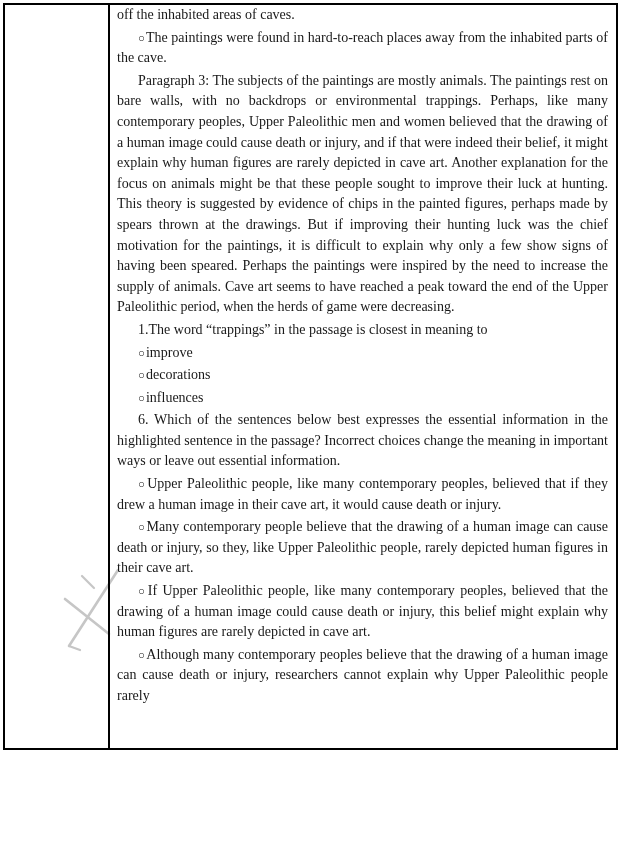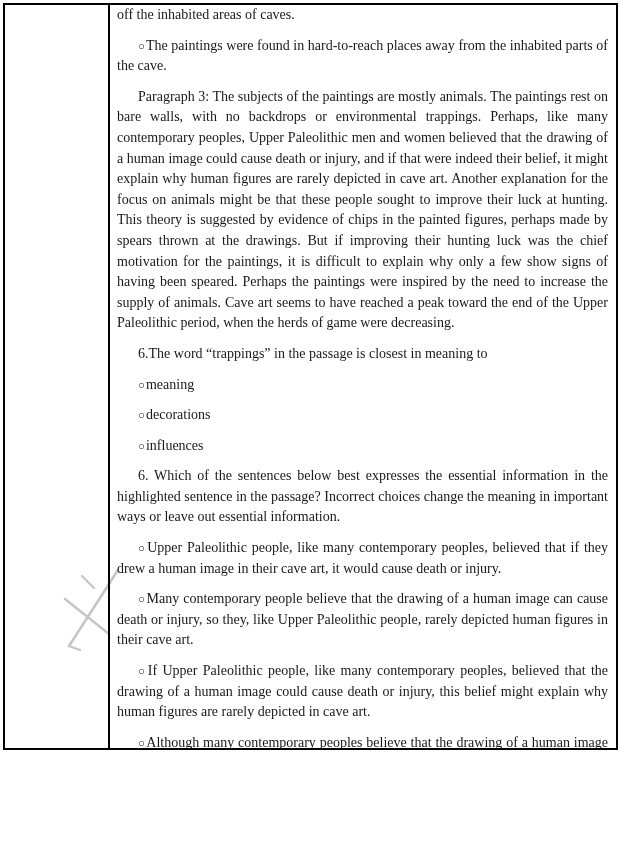--- a/index.html
+++ b/index.html
@@ -50,21 +50,21 @@
     line-height: 20.6px;
     color: #181818;
     text-align: justify;
     background: transparent;
   }
   p.para {
     margin: 0;
     text-indent: 21px;
   }
   p.para + p.para {
-    margin-top: 10px;
+    margin-top: 2px;
   }
   p.para.continuation {
     text-indent: 0;
   }
   .circle {
     font-size: 11.5px;
     letter-spacing: 1px;
   }
 </style>
 </head>
@@ -76,22 +76,22 @@
   <line class="wm-stroke" x1="30" y1="18" x2="42" y2="30" stroke="#c6c6c6" stroke-width="2.2" stroke-linecap="round"></line>
   <line class="wm-stroke" x1="17" y1="88" x2="28" y2="92" stroke="#c6c6c6" stroke-width="2.2" stroke-linecap="round"></line>
 </svg>
 
 <div class="doc-table">
   <div class="left-cell"></div>
   <div class="content-cell">
       <p class="para continuation"><span>off the inhabited areas of caves.</span></p>
       <p class="para option"><span class="circle">○</span><span>The paintings were found in hard-to-reach places away from the inhabited parts of the cave.</span></p>
       <p class="para body"><span>Paragraph 3: The subjects of the paintings are mostly animals. The paintings rest on bare walls, with no backdrops or environmental trappings. Perhaps, like many contemporary peoples, Upper Paleolithic men and women believed that the drawing of a human image could cause death or injury, and if that were indeed their belief, it might explain why human figures are rarely depicted in cave art. Another explanation for the focus on animals might be that these people sought to improve their luck at hunting. This theory is suggested by evidence of chips in the painted figures, perhaps made by spears thrown at the drawings. But if improving their hunting luck was the chief motivation for the paintings, it is difficult to explain why only a few show signs of having been speared. Perhaps the paintings were inspired by the need to increase the supply of animals. Cave art seems to have reached a peak toward the end of the Upper Paleolithic period, when the herds of game were decreasing.</span></p>
-      <p class="para question"><span>6.The word “trappings” in the passage is closest in meaning to</span></p>
-      <p class="para option"><span class="circle">○</span><span>meaning</span></p>
+      <p class="para question"><span>1.The word “trappings” in the passage is closest in meaning to</span></p>
+      <p class="para option"><span class="circle">○</span><span>improve</span></p>
       <p class="para option"><span class="circle">○</span><span>decorations</span></p>
       <p class="para option"><span class="circle">○</span><span>influences</span></p>
       <p class="para question"><span>6. Which of the sentences below best expresses the essential information in the highlighted sentence in the passage? Incorrect choices change the meaning in important ways or leave out essential information.</span></p>
       <p class="para option"><span class="circle">○</span><span>Upper Paleolithic people, like many contemporary peoples, believed that if they drew a human image in their cave art, it would cause death or injury.</span></p>
       <p class="para option"><span class="circle">○</span><span>Many contemporary people believe that the drawing of a human image can cause death or injury, so they, like Upper Paleolithic people, rarely depicted human figures in their cave art.</span></p>
       <p class="para option"><span class="circle">○</span><span>If Upper Paleolithic people, like many contemporary peoples, believed that the drawing of a human image could cause death or injury, this belief might explain why human figures are rarely depicted in cave art.</span></p>
       <p class="para option"><span class="circle">○</span><span>Although many contemporary peoples believe that the drawing of a human image can cause death or injury, researchers cannot explain why Upper Paleolithic people rarely</span></p>
     </div>
 </div>
 

